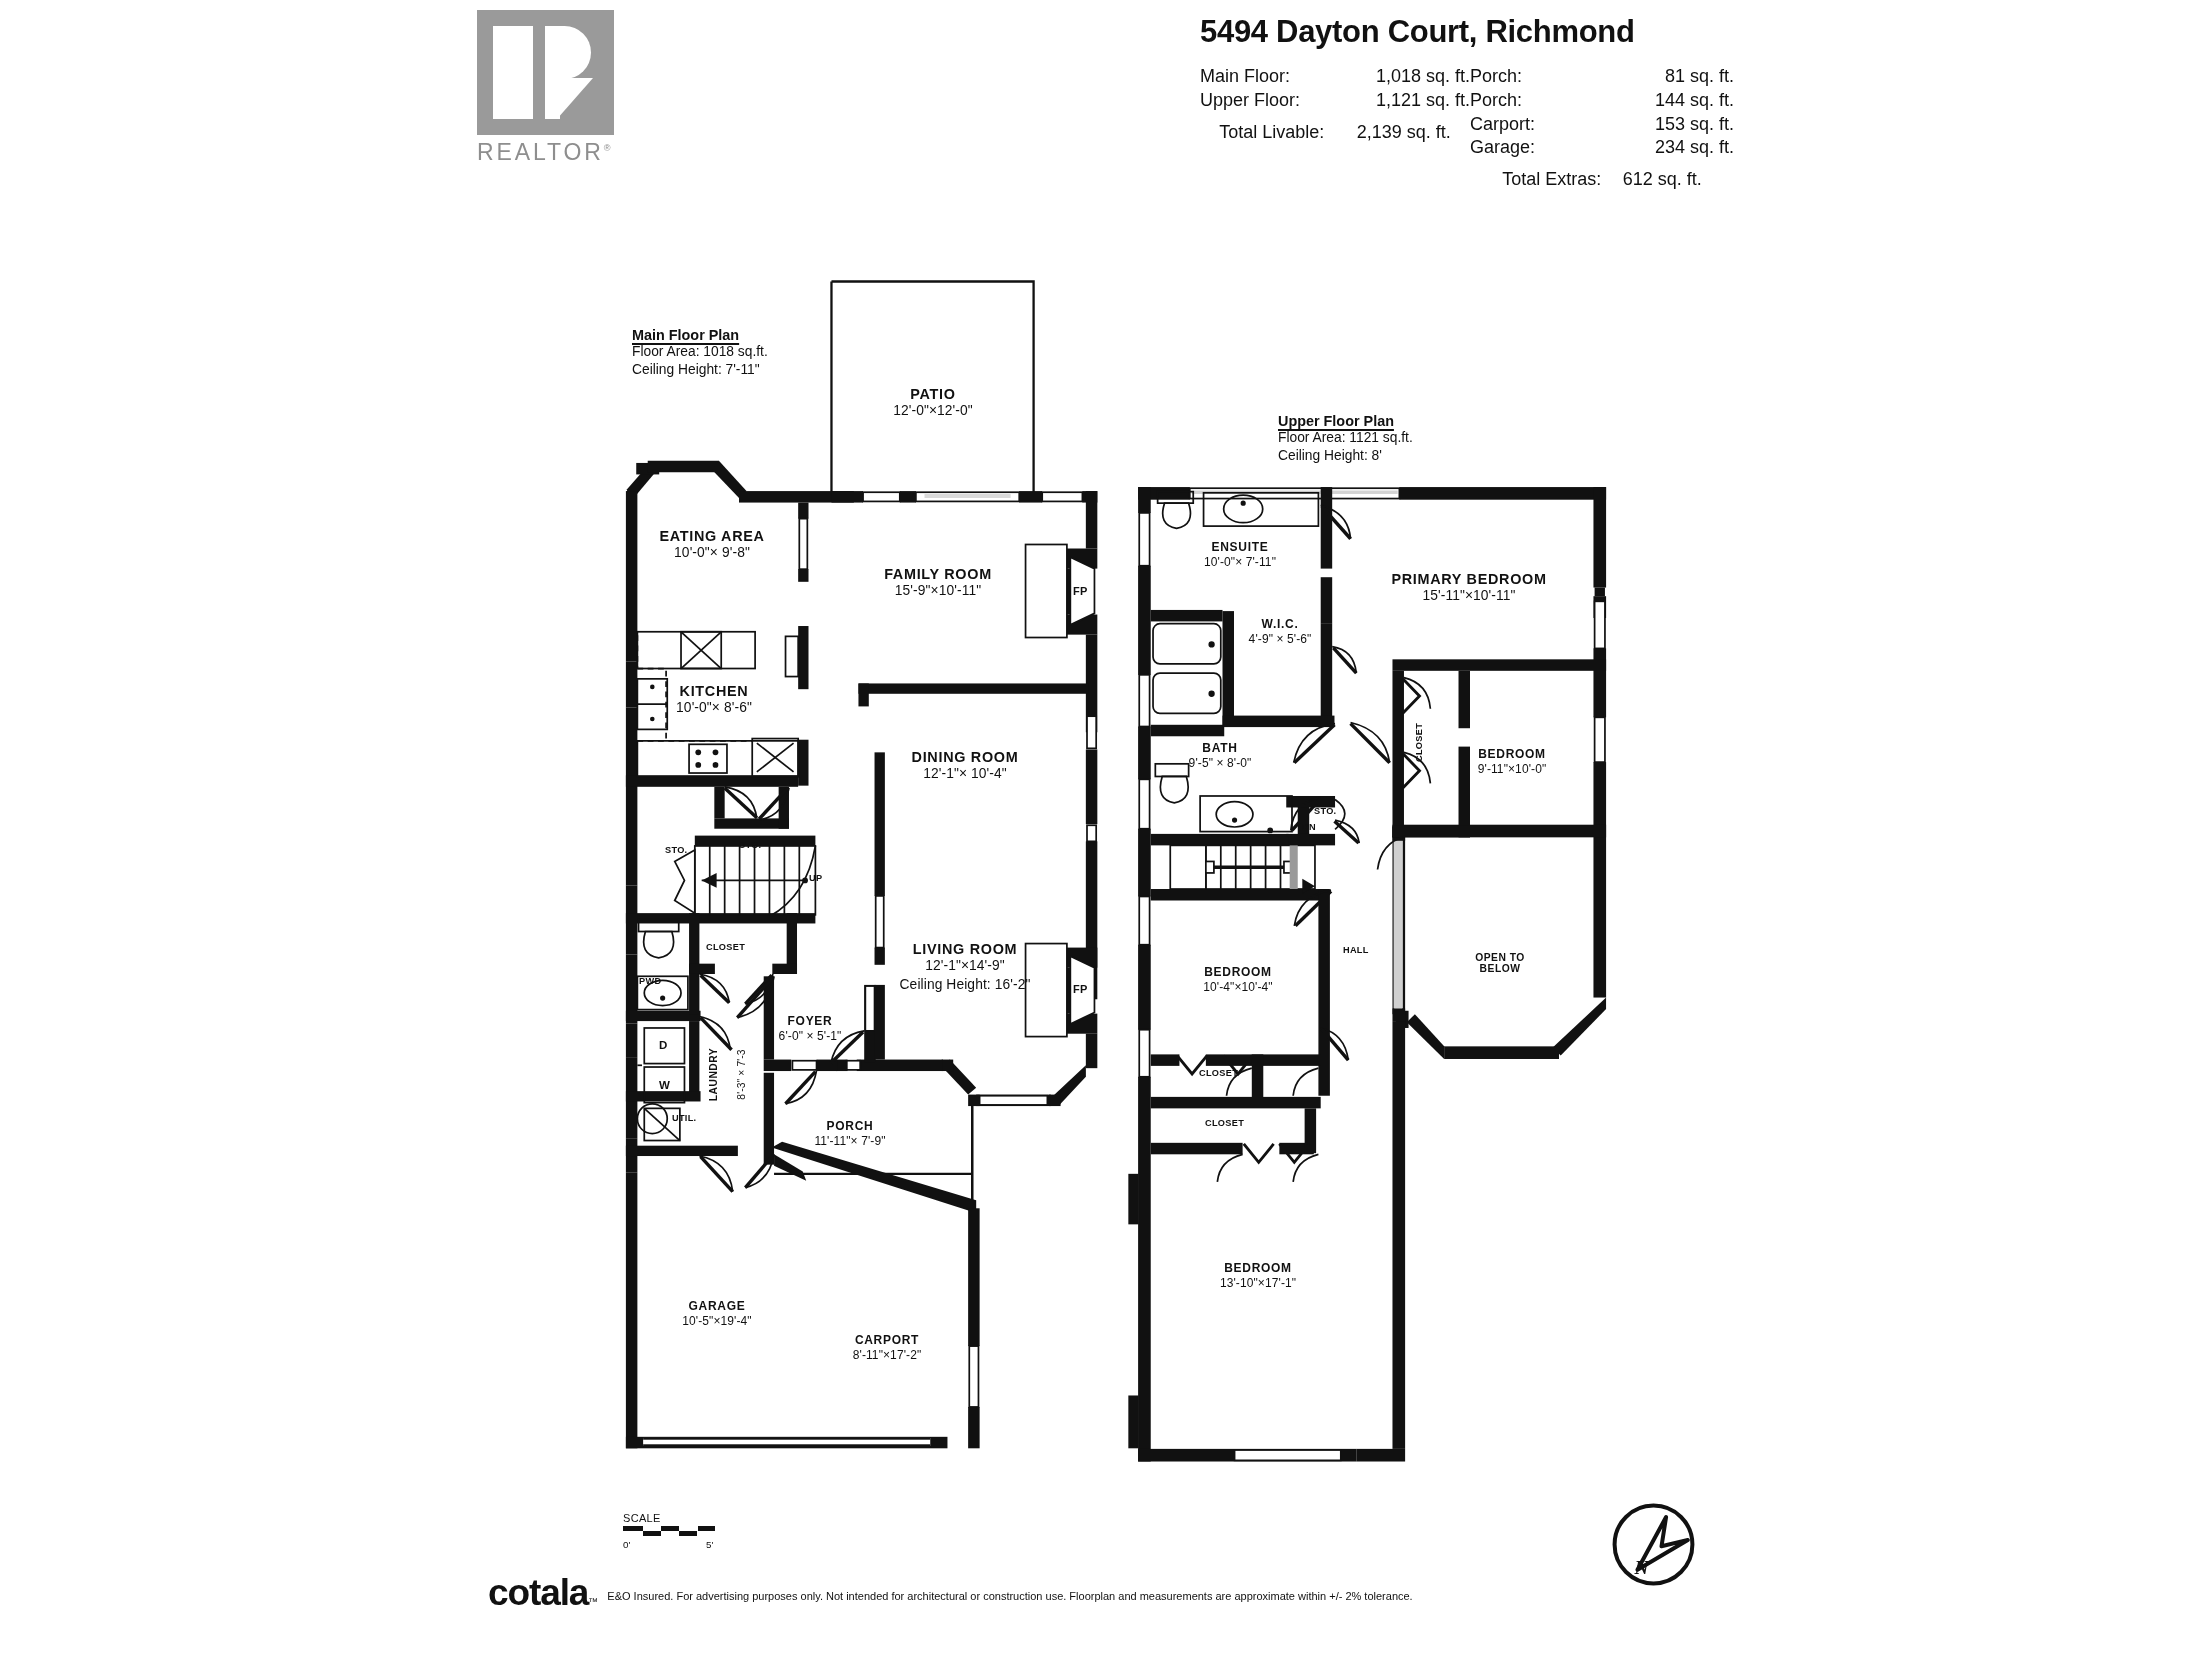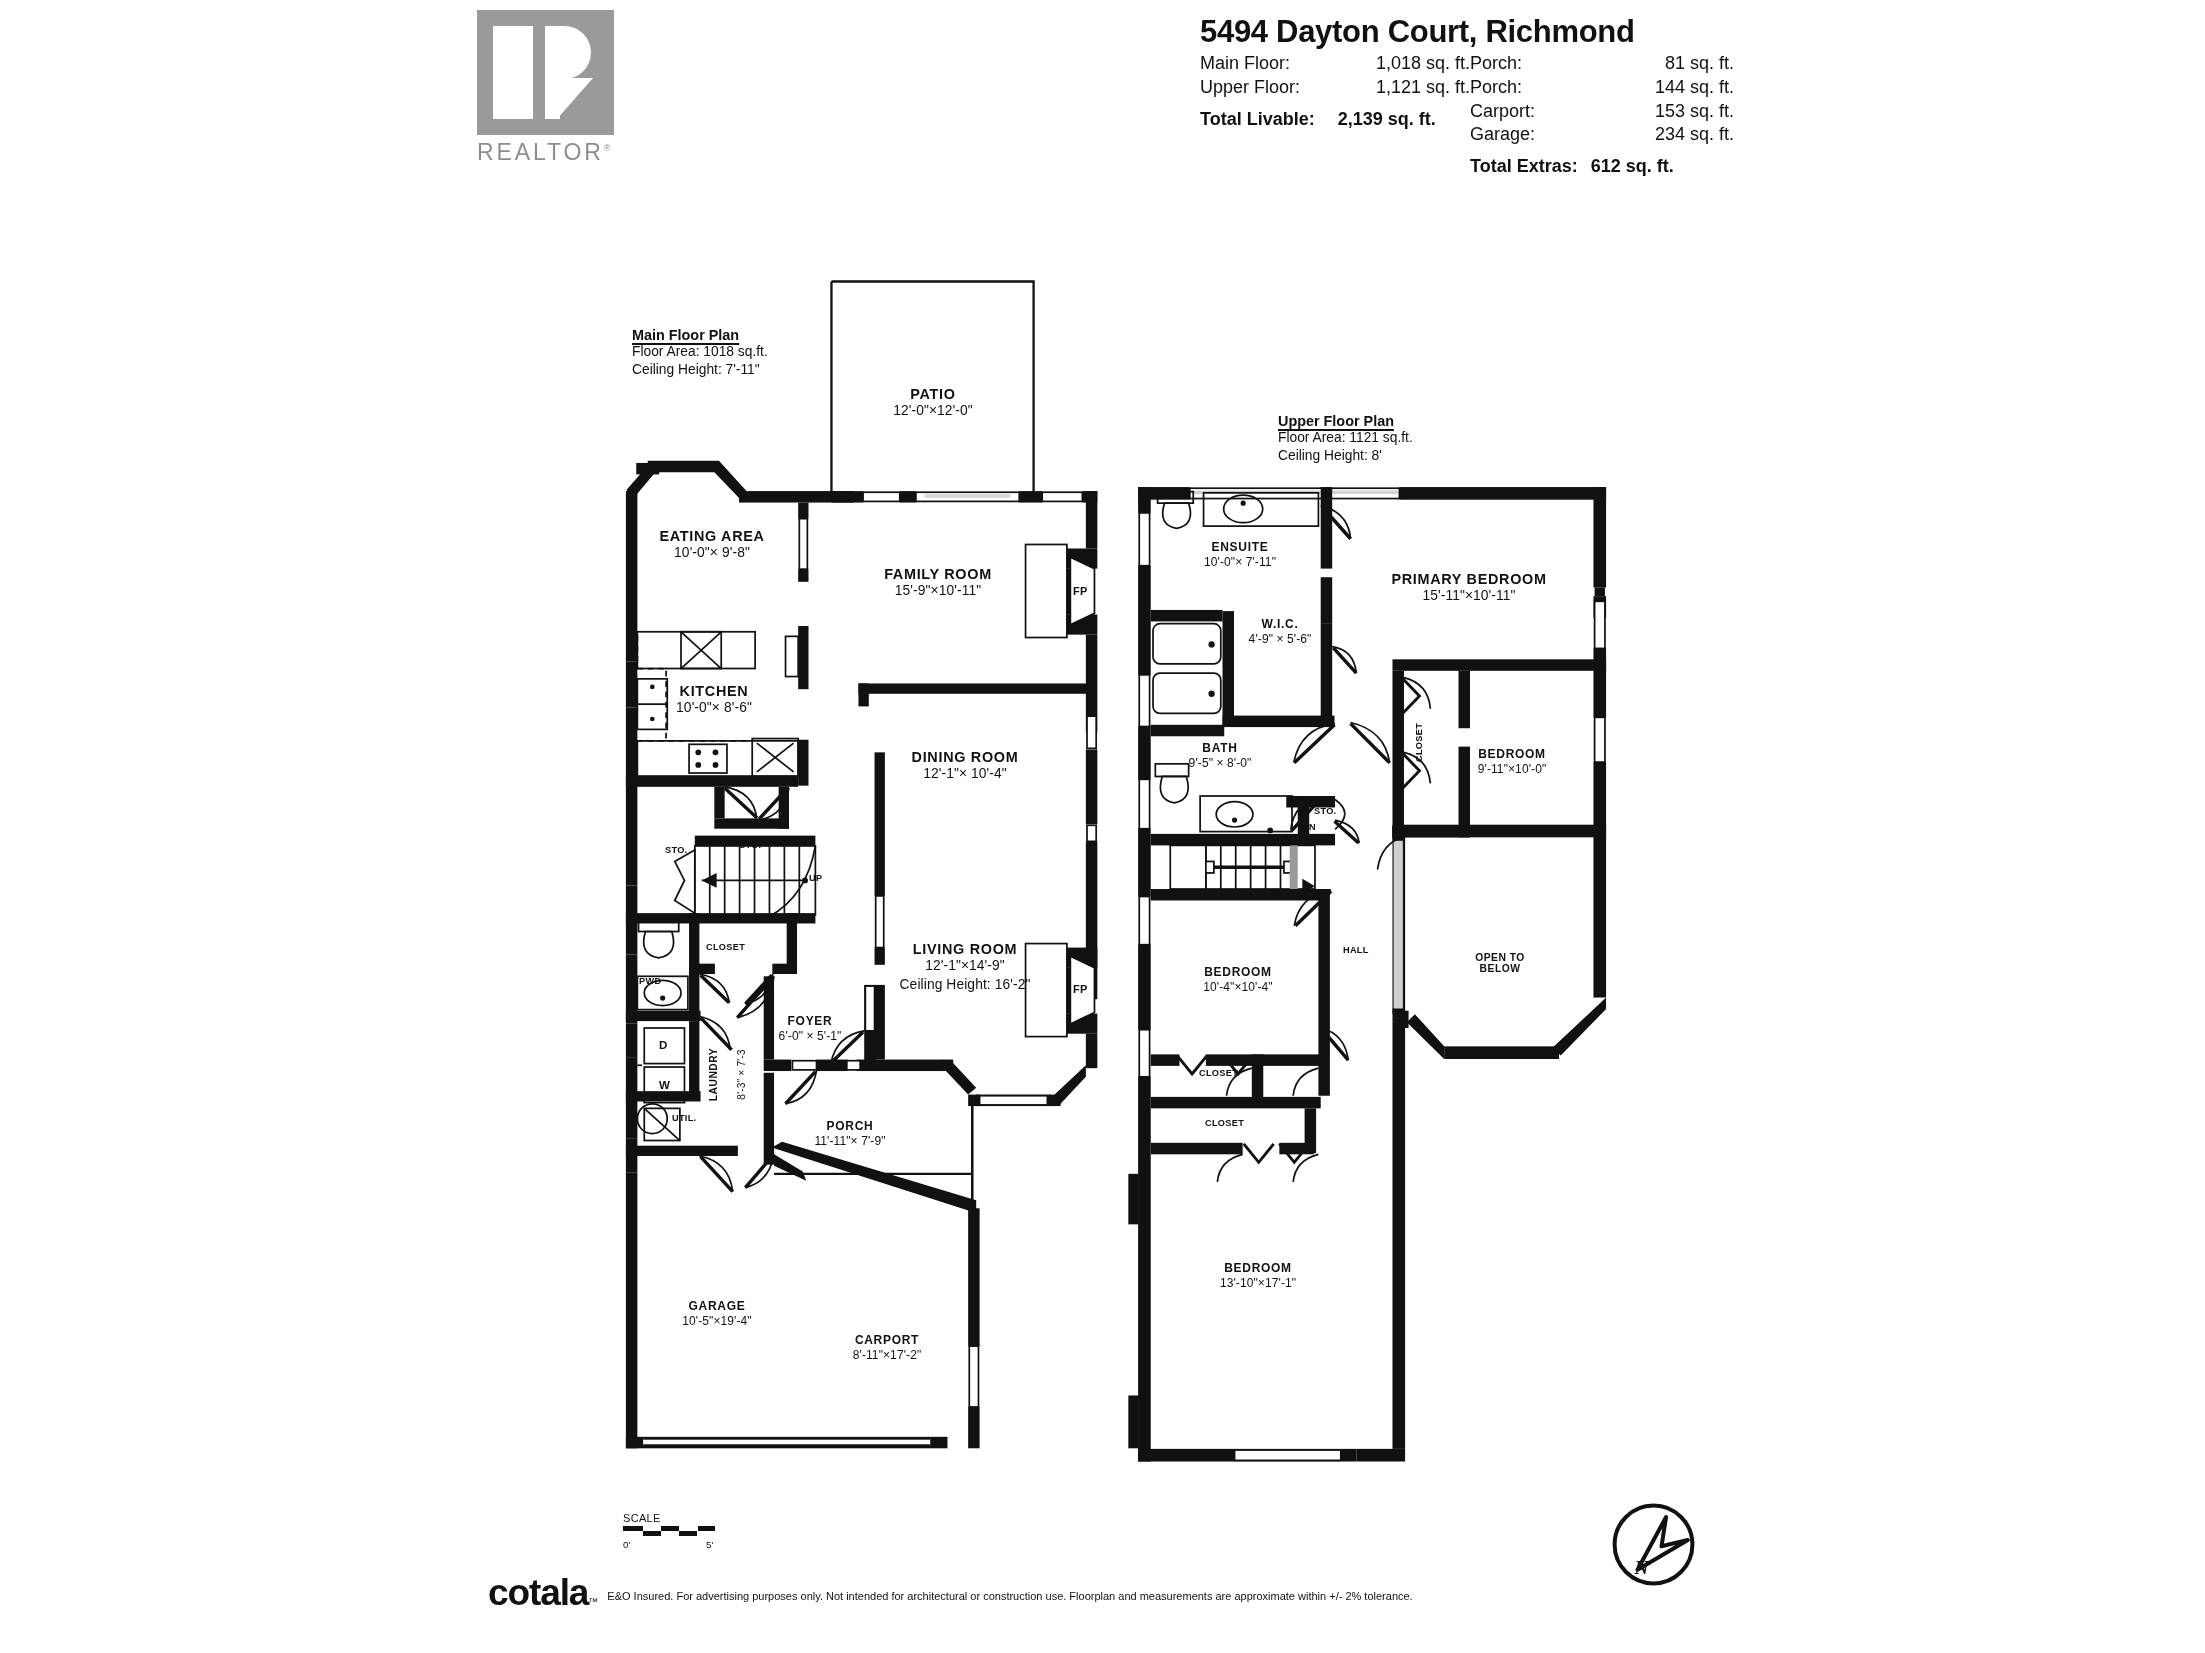--- a/index.html
+++ b/index.html
@@ -20,28 +20,28 @@
   .r-bowl{position:absolute;left:68px;top:16px;width:46px;height:53px;background:#fff;
           border-top-right-radius:26.4px;border-bottom-right-radius:26.4px;}
   .r-stem{position:absolute;left:68px;top:69px;width:15px;height:40px;background:#fff;}
   .r-diag{position:absolute;left:80px;top:68px;width:0;height:0;
           border-left:0 solid transparent;border-top:41px solid #fff;border-right:36px solid transparent;}
   .r-word{font-size:23px;letter-spacing:2.9px;color:#8e8e8e;margin-top:3.4px;font-weight:400;}
   .r-word sup{font-size:9.2px;vertical-align:super;}
 
   #addr-block{left:1200px;top:16px;width:546px;}
   #addr-title{font-size:31px;font-weight:bold;letter-spacing:-0.3px;line-height:1;}
-  .area-cols{display:flex;margin-top:5px;}
+  .area-cols{display:flex;margin-top:18px;}
   .area-col{font-size:18px;line-height:1.32;}
   .area-col.left{width:270px;}
   .area-col.right{width:264px;}
   .arow{display:flex;}
   .arow .lbl{flex:0 0 auto;}
   .arow .val{margin-left:auto;text-align:right;white-space:nowrap;}
-  .arow.total{font-weight:bold;margin-top:8px;}
+  .arow.total{font-weight:normal;margin-top:8px;justify-content:center;}
   .arow.total .lbl{margin-right:5.7px;}
   .arow.total .val{margin-left:0;}
   .left .lbl{width:132px;}
   .right .lbl{width:115px;}
 
   
   #plan-canvas{left:0;top:0;width:2205px;height:1654px;}
 
   
   .plan-head{position:absolute;}

